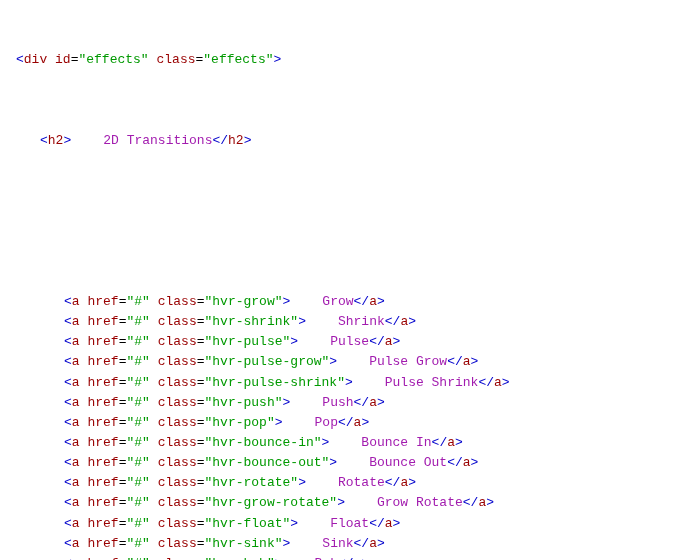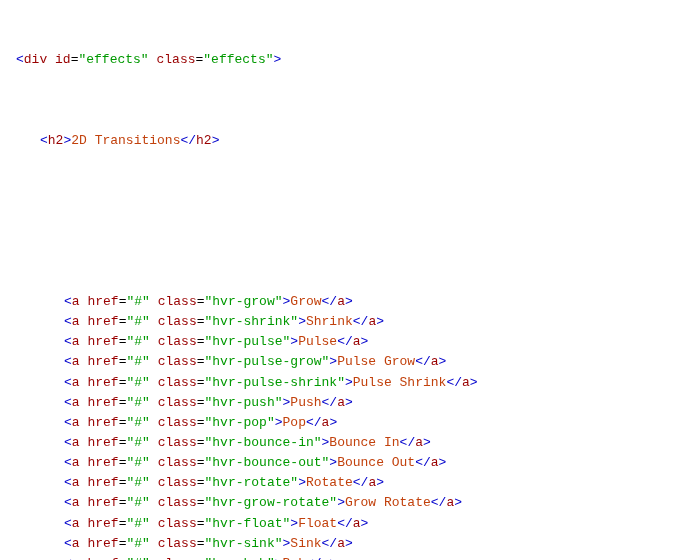--- a/index.html
+++ b/index.html
@@ -29,21 +29,21 @@
     }
 
     .line {
       display: block;
       white-space: nowrap;
     }
 
     .blue { color: #0000cc; }
     .red { color: #990000; }
     .green { color: #009900; }
-    .purple { color: #c2410c; }
+    .purple { color: #a21caf; margin-left: 32px; }
   </style>
 </head>
 <body>
 
 <div class="code-block">
   <span class="line">
     <span class="blue">&lt;</span><span class="red">div</span> <span class="red">id</span>=<span class="green">"effects"</span> <span class="red">class</span>=<span class="green">"effects"</span><span class="blue">&gt;</span>
   </span>
 
   <span class="line indent1">

